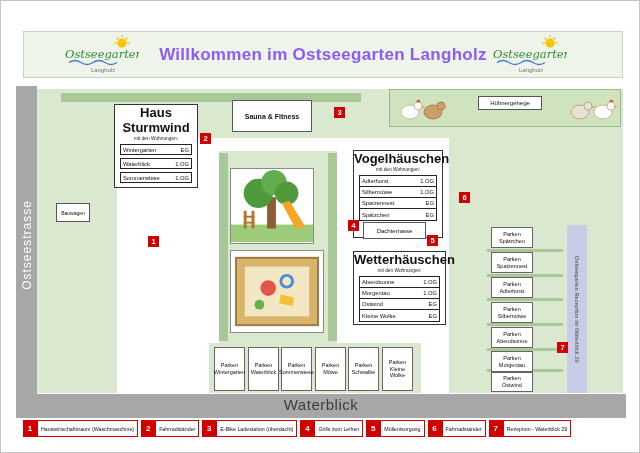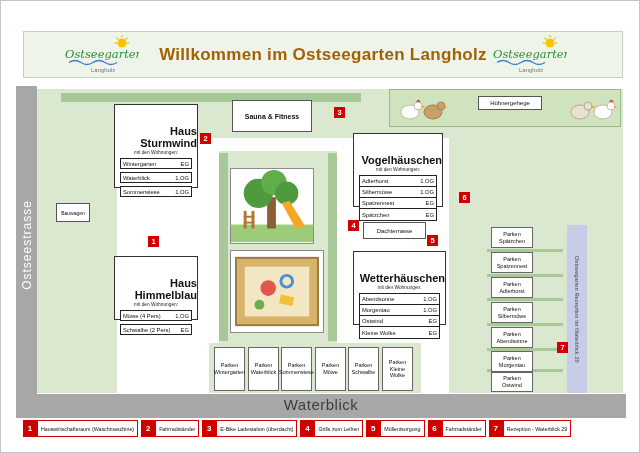--- a/index.html
+++ b/index.html
@@ -4,37 +4,37 @@
 <style>
   *{margin:0;padding:0;box-sizing:border-box}
   html,body{background:#ededed}
   .page{position:relative;width:640px;height:453px;margin:0 auto;background:#fff;
         border:1px solid #c4c4c4;overflow:hidden;font-family:"Liberation Sans",sans-serif;color:#111}
   .abs{position:absolute}
 
   
   .banner{left:22px;top:30px;width:600px;height:47px;background:#eef4ea;border:1px solid #c3d4bd;
           display:flex;align-items:center;justify-content:center}
-  .title{color:#a16207;font-size:17px;font-weight:bold;letter-spacing:.3px}
+  .title{color:#8b5cf6;font-size:17px;font-weight:bold;letter-spacing:.3px}
   .logo{width:80px;height:42px}
 
   
   .road{background:#a7a7a7}
   .vroad-label{position:absolute;left:50%;top:48%;transform:translate(-50%,-50%) rotate(-90deg);
                white-space:nowrap;color:#fff;font-size:12px;letter-spacing:1px}
   .hroad-label{position:absolute;left:0;right:0;top:2px;text-align:center;color:#3d3d3d;font-size:15px;letter-spacing:.5px}
 
   
   .green{background:#d9e8cf}
   .hedge{background:#a9c897}
   .pen{background:#cfe3bf;border:1px solid #9ab88c}
 
   
   .bld{background:#fff;border:1px solid #333}
-  .h-title{font-size:11px;font-weight:bold;text-align:right;margin-top:20px}
+  .h-title{font-size:13px;font-weight:bold;text-align:center;margin-top:0}
   .h-sub{font-size:4.8px;text-align:center;color:#222;margin-top:1px}
   .units{margin:3px 5px 0}
   .unit{display:flex;justify-content:space-between;align-items:center;font-size:5.8px;
         padding:0 2px;height:11px;background:#fff}
   .units.gapped .unit{border:1px solid #222;margin-bottom:3px}
   .units.joined{border:1px solid #222}
   .units.joined .unit{border-bottom:1px solid #222}
   .units.joined .unit:last-child{border-bottom:none}
 
   .lbl-box{background:#fff;border:1px solid #555;display:flex;align-items:center;justify-content:center;text-align:center}
@@ -163,44 +163,30 @@
         <span>Waterblick</span>
         <span>1.OG</span>
       </div>
       <div class="unit">
         <span>Sommerwiese</span>
         <span>1.OG</span>
       </div>
     </div>
   </div>
 
-  <div class="abs bld" style="left:113px;top:255px;width:84px;height:64px">
-    <div class="h-title">Haus Himmelblau</div>
-    <div class="h-sub">mit den Wohnungen:</div>
-    <div class="units gapped">
-      <div class="unit">
-        <span>Möwe (4 Pers)</span>
-        <span>1.OG</span>
-      </div>
-      <div class="unit">
-        <span>Schwalbe (2 Pers)</span>
-        <span>EG</span>
-      </div>
-    </div>
-  </div>
 
   <div class="abs lbl-box" style="left:55px;top:202px;width:34px;height:19px;font-size:5px">
     <span>Bauwagen</span>
   </div>
 
   <div class="abs lbl-box" style="left:231px;top:99px;width:80px;height:32px;font-size:7px;font-weight:bold">
     <span>Sauna &amp; Fitness</span>
   </div>
 
-  <div class="abs bld" style="left:352px;top:132px;width:90px;height:74px">
+  <div class="abs bld" style="left:352px;top:149px;width:90px;height:88px">
     <div class="h-title">Vogelhäuschen</div>
     <div class="h-sub">mit den Wohnungen:</div>
     <div class="units joined">
       <div class="unit">
         <span>Adlerhorst</span>
         <span>1.OG</span>
       </div>
       <div class="unit">
         <span>Silbermöwe</span>
         <span>1.OG</span>

